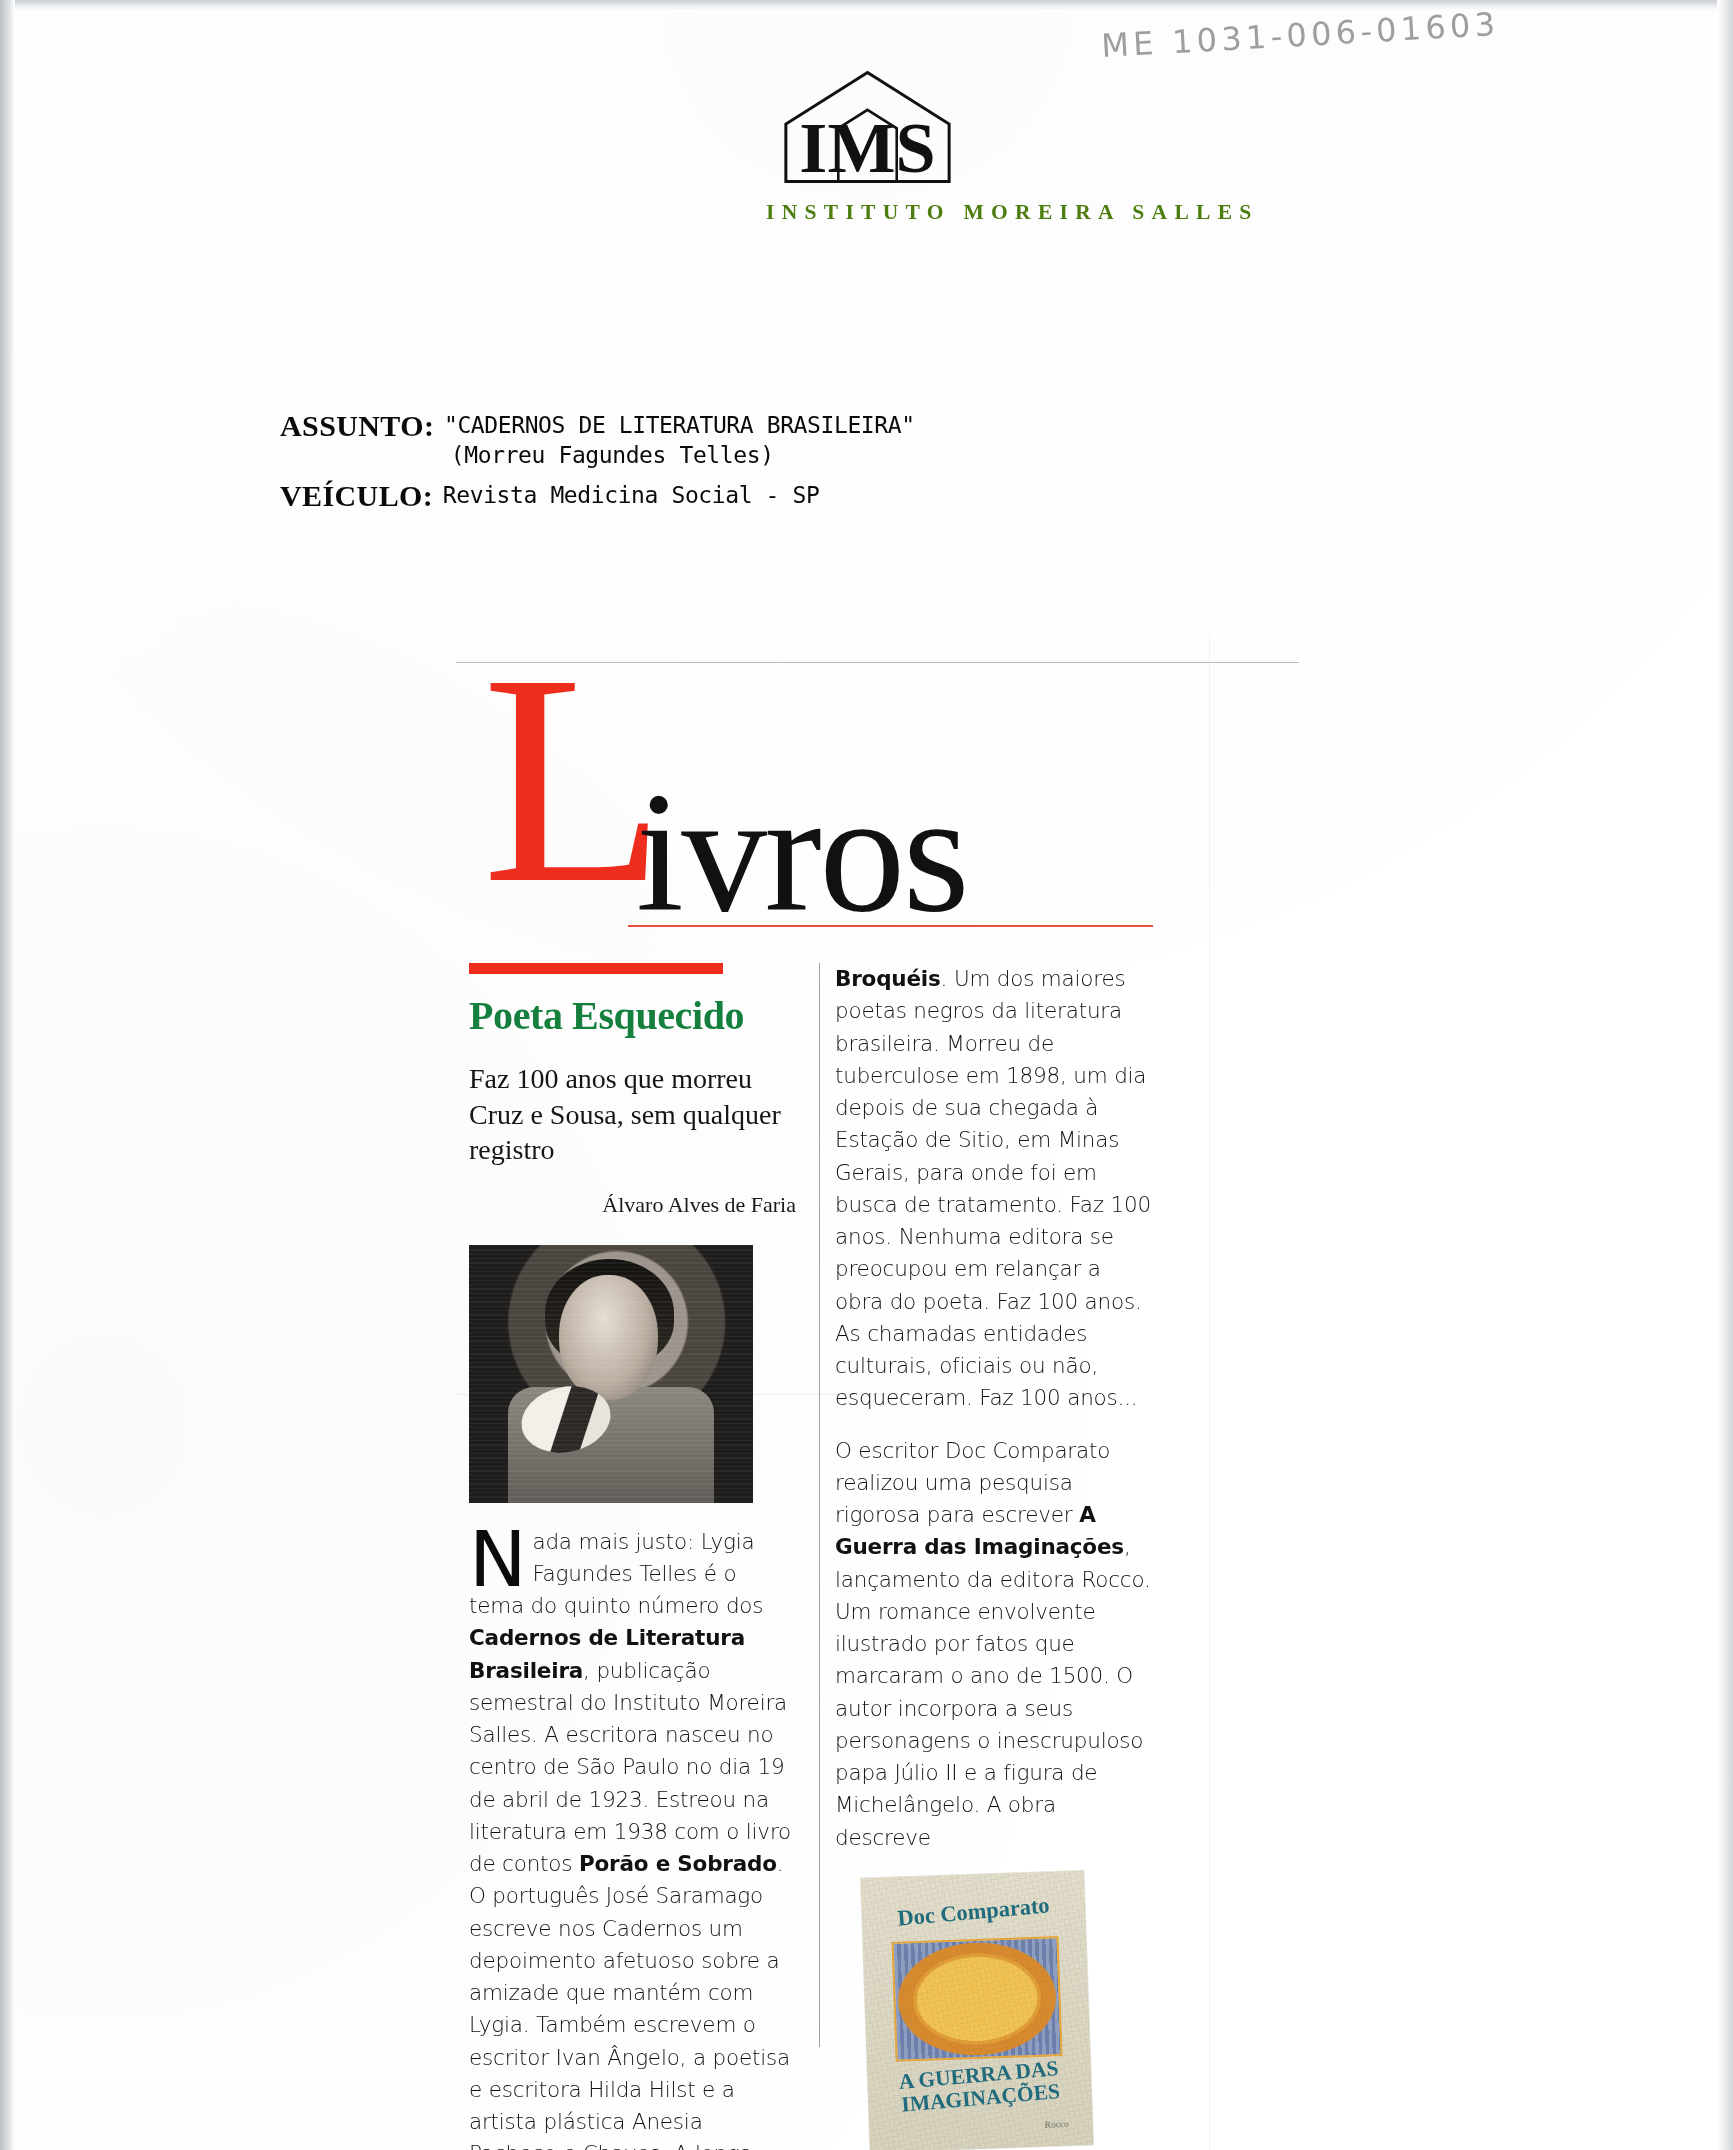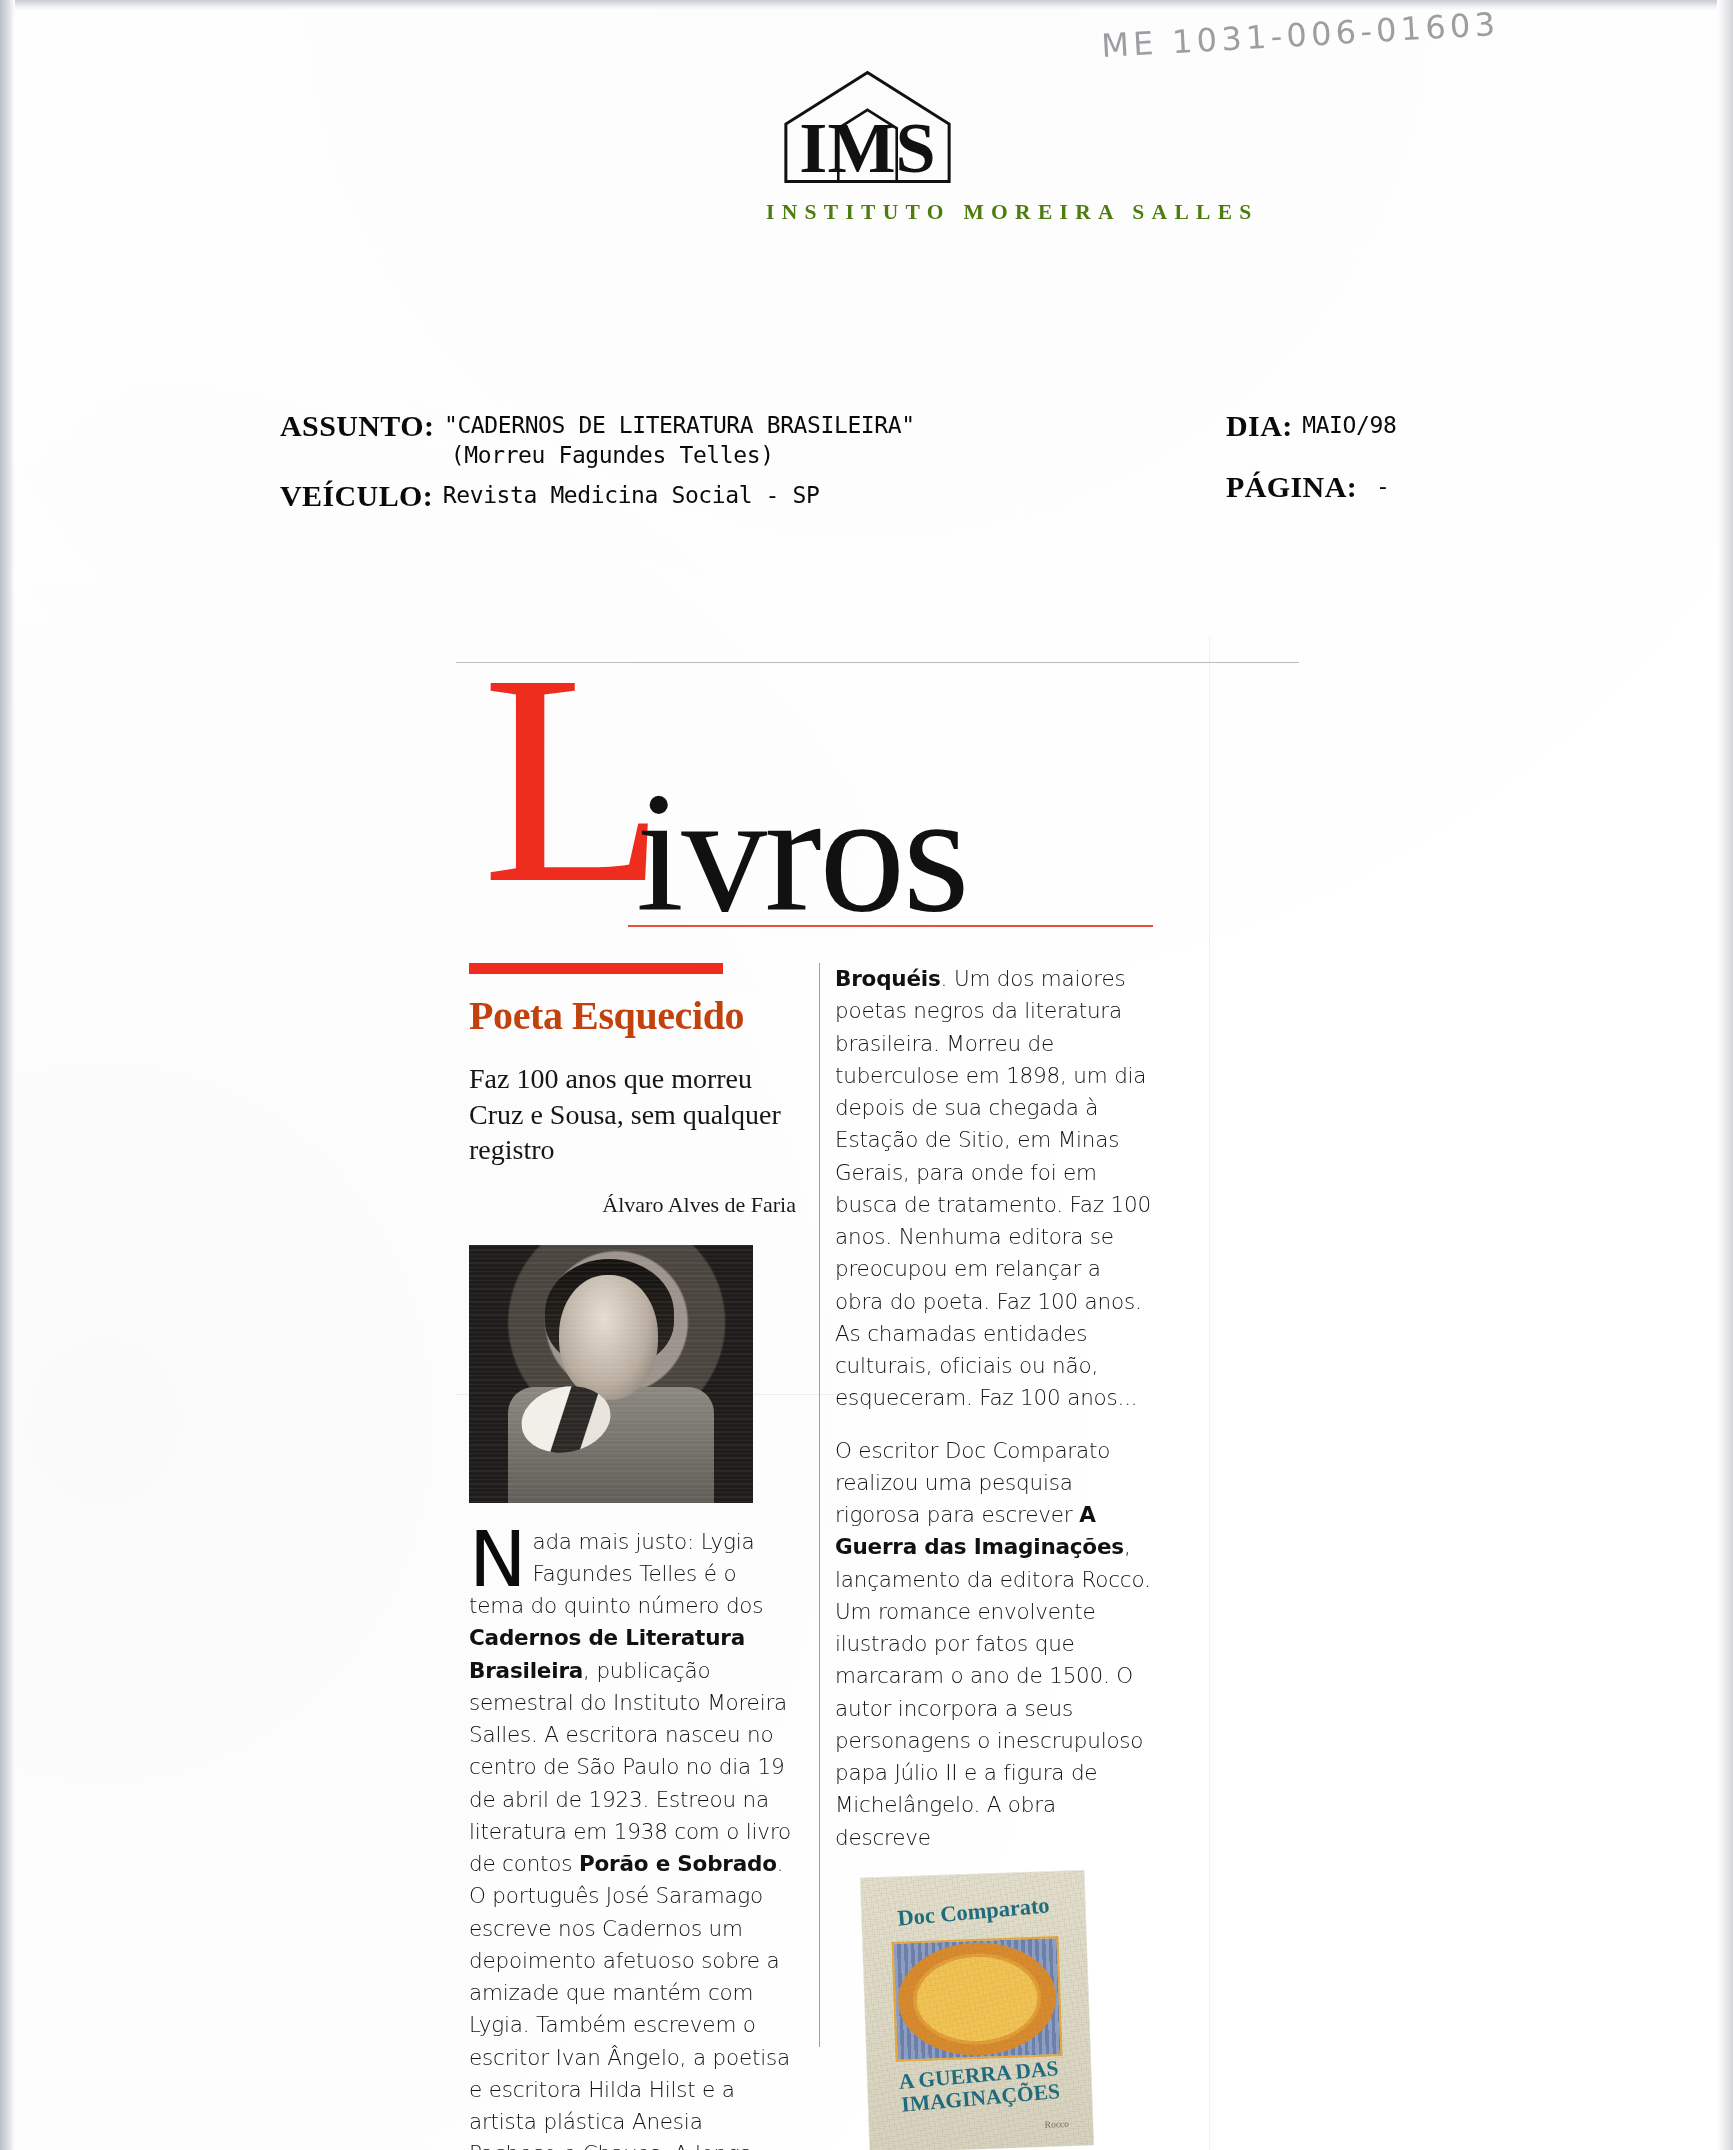--- a/index.html
+++ b/index.html
@@ -106,21 +106,21 @@
   
   .cols{position:relative;}
   .col-left{position:absolute;left:13px;top:0;width:327px;}
   .col-right{position:absolute;left:379px;top:0;width:318px;}
   .col-divider{position:absolute;left:363px;top:0;width:1.3px;height:1084px;background:#9aa0a6;}
 
   .red-bar{width:254px;height:11.2px;background:#ee2d1f;margin-bottom:19px;}
 
   .kicker-head{
     font-family:"Liberation Serif",serif;
-    font-weight:700;font-size:40px;line-height:1.04;color:#c2410c;
+    font-weight:700;font-size:40px;line-height:1.04;color:#15803d;
     letter-spacing:-0.4px;margin-bottom:24px;margin-top:21px;
   }
   .standfirst{
     font-family:"Liberation Serif",serif;
     font-size:28px;line-height:1.28;color:#161616;
     margin-bottom:24px;
   }
   .byline{
     font-family:"Liberation Serif",serif;
     font-size:22px;line-height:1.2;color:#1a1a1a;
@@ -243,30 +243,20 @@
         <span>"CADERNOS DE LITERATURA BRASILEIRA"</span>
         <span class="sub">(Morreu Fagundes Telles)</span>
       </span>
     </div>
 
     <div class="form-row" style="margin-top:11.2px">
       <span class="form-label">VEÍCULO:</span>
       <span class="form-value">Revista Medicina Social - SP</span>
     </div>
 
-    <div class="form-right">
-      <div class="form-row">
-        <span class="form-label">DIA:</span>
-        <span class="form-value">MAIO/98</span>
-      </div>
-      <div class="form-row">
-        <span class="form-label">PÁGINA:</span>
-        <span class="form-value" style="padding-left:17px">-</span>
-      </div>
-    </div>
   </div>
 
   <div class="article">
     <div class="art-hairline"></div>
 
     <div class="masthead">
       <div class="big-l">L</div>
       <div class="rest">ivros</div>
       <div class="red-rule"></div>
     </div>

